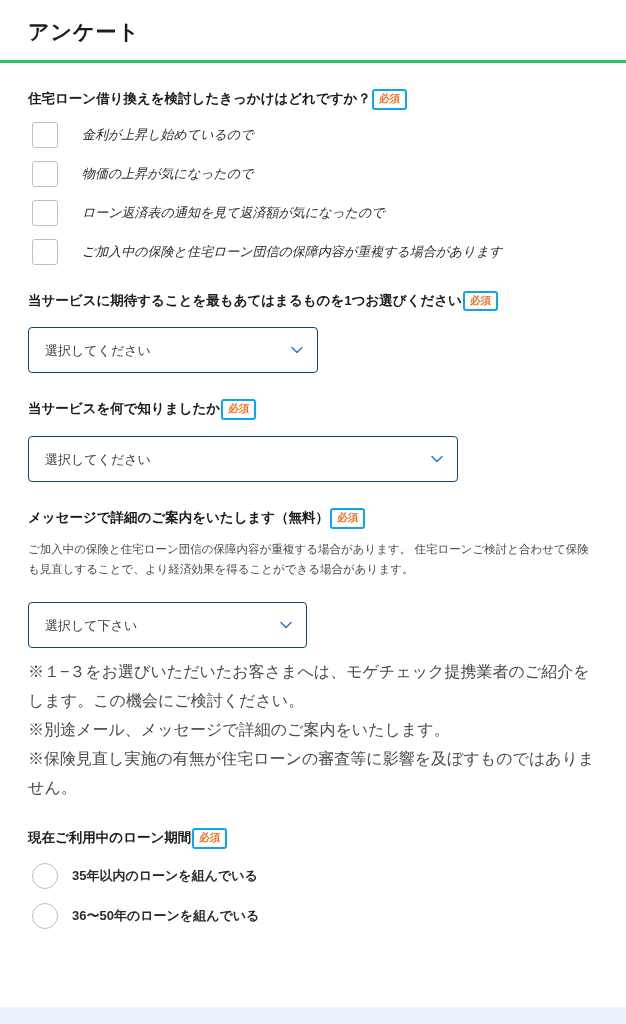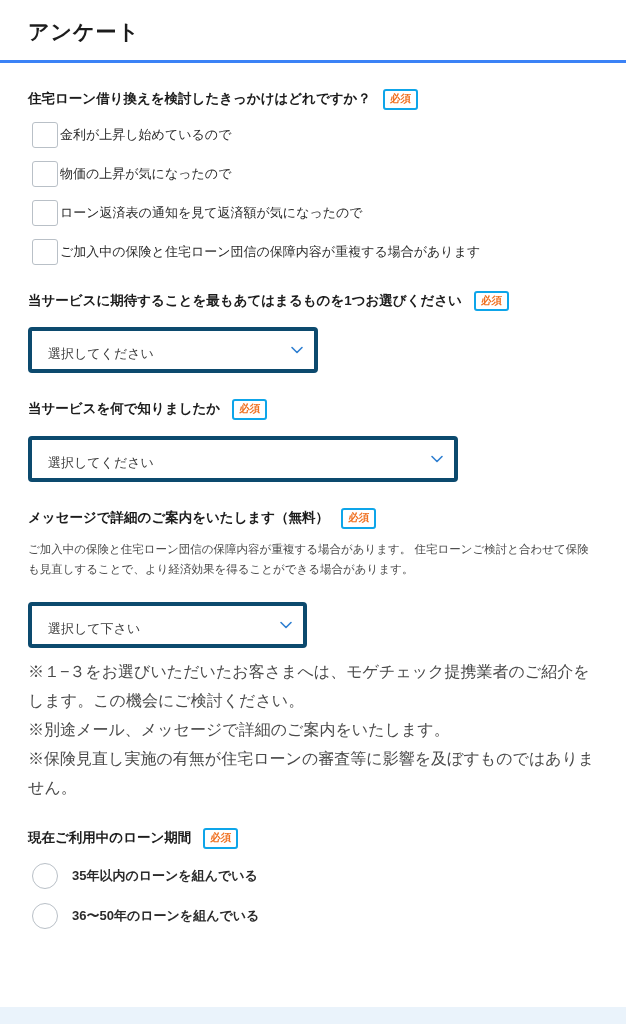--- a/index.html
+++ b/index.html
@@ -18,42 +18,42 @@
   .page {
     width: 626px;
     min-height: 1024px;
     position: relative;
     display: flex;
     flex-direction: column;
   }
   
   .header {
     padding: 18px 28px 14px 28px;
-    border-bottom: 3px solid #3b82f6;
+    border-bottom: 3px solid #22c55e;
   }
   .header-title {
     font-size: 21px;
     font-weight: bold;
     color: #1c1c1c;
     letter-spacing: 1px;
     margin: 0;
   }
   
   .form-body {
     padding: 0 28px 24px 28px;
     flex: 1 0 auto;
   }
   .question-block {
     margin-top: 26px;
   }
   .question-head {
     display: flex;
     align-items: center;
     flex-wrap: wrap;
-    gap: 12px;
+    gap: 1px;
     margin-bottom: 4px;
   }
   .question-label {
     font-size: 13.5px;
     font-weight: bold;
     color: #1c1c1c;
     line-height: 1.5;
   }
   .badge-required {
     display: inline-block;
@@ -81,33 +81,34 @@
     height: 26px;
     border: 1px solid #b9c0c7;
     border-radius: 3px;
     background: #fff;
     flex: 0 0 auto;
     margin-left: 4px;
   }
   .check-text {
     font-size: 13px;
     color: #2b2b2b;
-    margin-left: 2px;
+    margin-left: 24px;
     line-height: 1.4;
+    font-style: italic;
   }
   
   .select-wrap {
     position: relative;
     display: inline-block;
     margin-top: 12px;
   }
   .select-box {
     appearance: none;
     -webkit-appearance: none;
-    border: 4px solid #0c4a6e;
+    border: 1px solid #0c4a6e;
     border-radius: 4px;
     background: #ffffff;
     font-size: 13px;
     color: #3a3a3a;
     font-family: "Liberation Sans", sans-serif;
     padding: 0 42px 0 16px;
     height: 46px;
     line-height: 46px;
     outline: none;
   }

